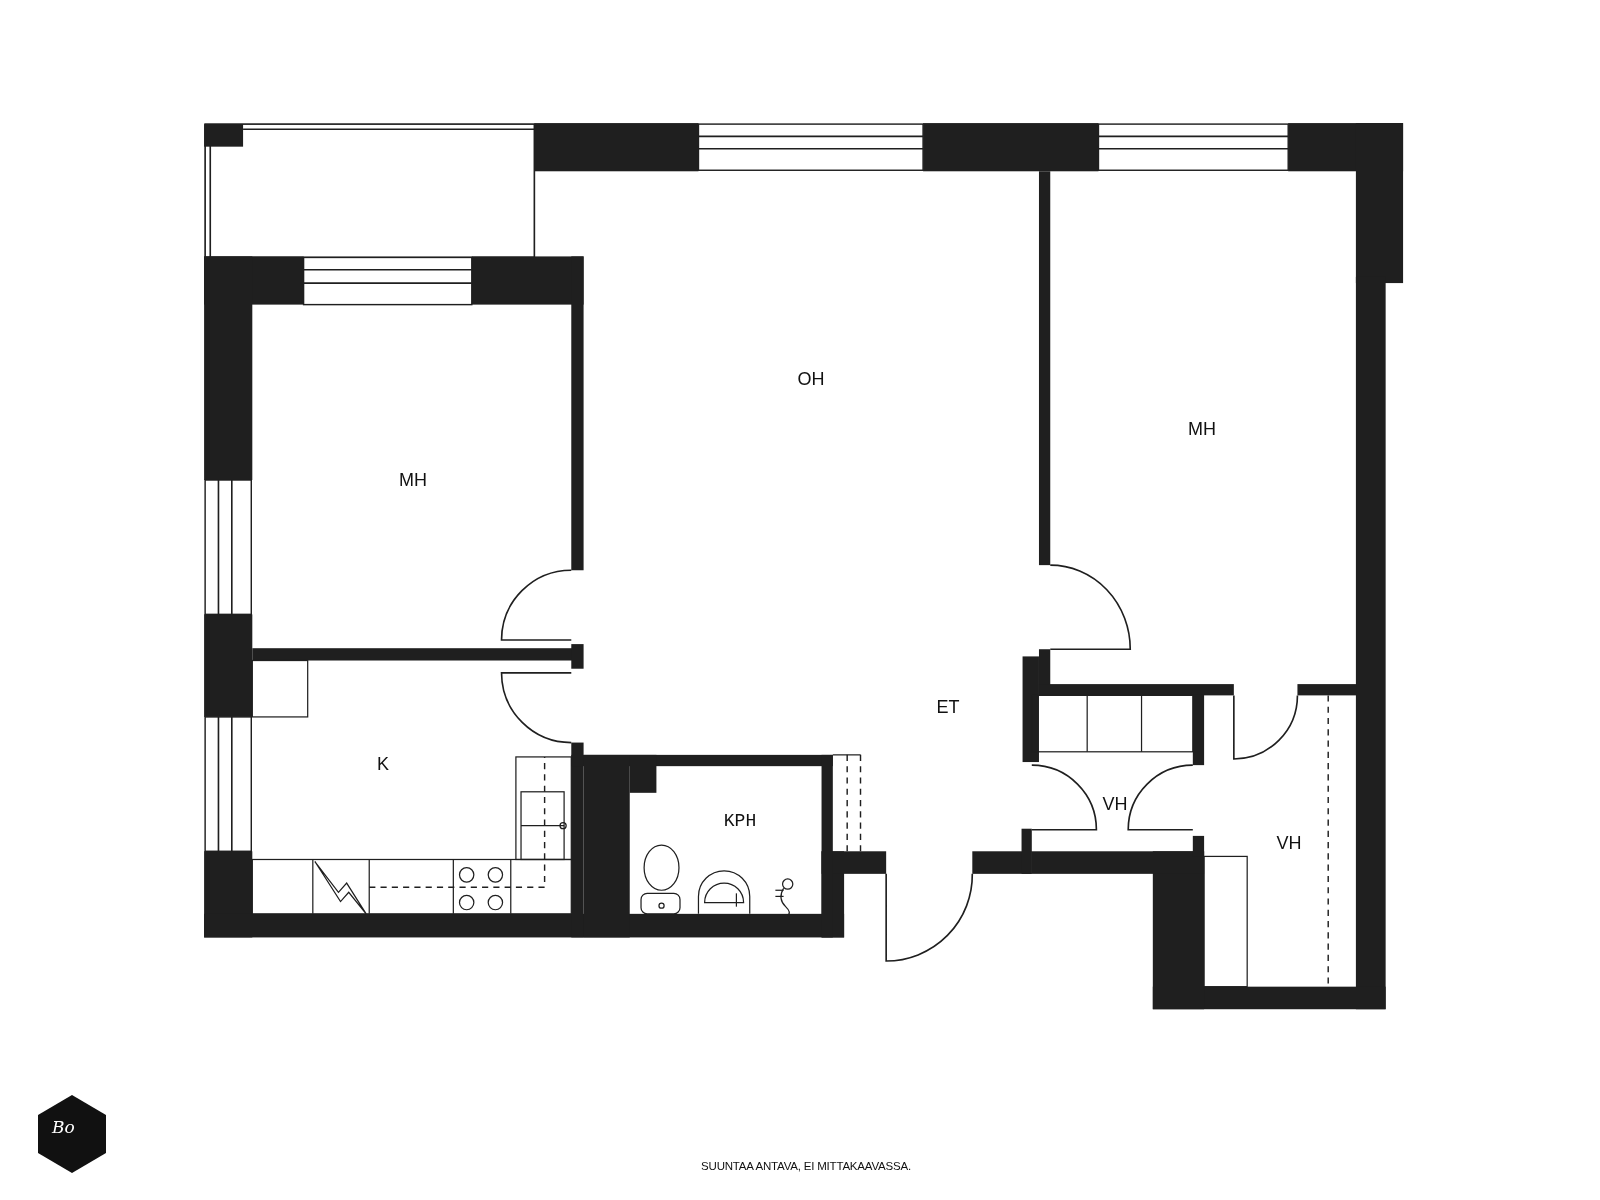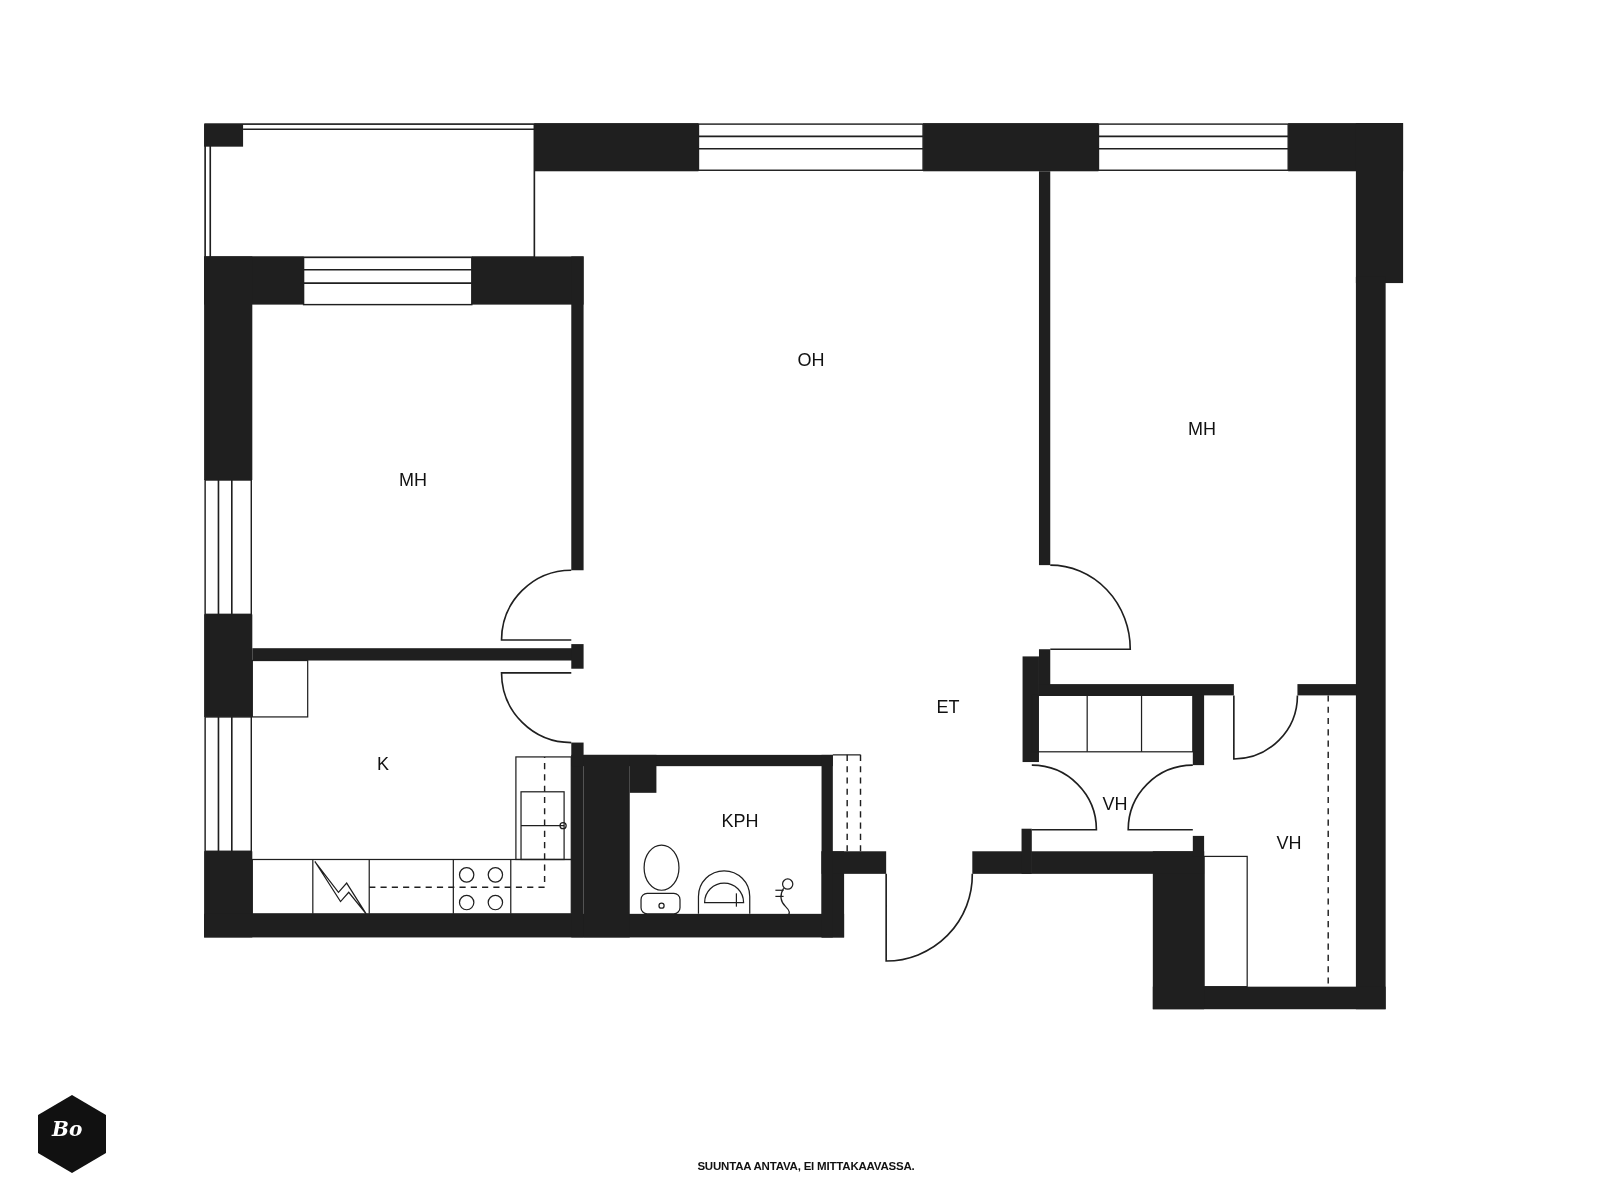--- a/index.html
+++ b/index.html
@@ -4,23 +4,23 @@
 <style>
   html, body { margin:0; padding:0; background:#ffffff; }
   body { width:1600px; height:1200px; position:relative; overflow:hidden; font-family:"Liberation Sans", sans-serif; }
   #plan { position:absolute; left:0; top:0; width:1600px; height:1200px; }
   .wall { fill:#1f1f1f; }
   .line { fill:none; stroke:#1f1f1f; stroke-width:1.6; }
   .thin { fill:none; stroke:#1f1f1f; stroke-width:1.2; }
   .dash { fill:none; stroke:#1f1f1f; stroke-width:1.4; stroke-dasharray:6 5; }
   .win { fill:#ffffff; stroke:#1f1f1f; stroke-width:1.4; }
   .label { position:absolute; font-size:18px; color:#111; transform:translate(-50%,-50%); white-space:nowrap; }
-  .footer { position:absolute; left:806px; top:1166px; font-size:11.5px; color:#111; transform:translate(-50%,-50%); letter-spacing:-0.2px;font-weight:bold; }
+  .footer { position:absolute; left:806px; top:1166px; font-size:11.5px; color:#111; transform:translate(-50%,-50%); letter-spacing:-0.2px; }
   .logo { position:absolute; left:38px; top:1095px; width:68px; height:78px; }
-  .logo-text { position:absolute; left:52px; top:1117px; font-family:"DejaVu Serif", serif; font-style:italic; font-size:20px; color:#fff;font-weight:bold; }
+  .logo-text { position:absolute; left:52px; top:1117px; font-family:"DejaVu Serif", serif; font-style:italic; font-size:17px; color:#fff; }
 </style>
 </head>
 <body>
 
 <svg id="plan" viewBox="0 0 1560 1170" preserveAspectRatio="none" xmlns="http://www.w3.org/2000/svg">
 
   <g>
     <rect class="line" x="200" y="121" width="321" height="130"></rect>
     <line class="line" x1="237" y1="126" x2="521" y2="126"></line>
     <line class="line" x1="205" y1="141" x2="205" y2="251"></line>
@@ -135,26 +135,26 @@
     <path class="thin" d="M681 891 L681 874 A25 25 0 0 1 731 874 L731 891"></path>
     <path class="thin" d="M687 880 A19 19 0 0 1 725 880 Z"></path>
     <line class="thin" x1="718" y1="871" x2="718" y2="884"></line>
     <circle class="thin" cx="768" cy="862" r="5"></circle>
     <path class="thin" d="M764 866 Q758 876 766 884 Q772 890 768 892"></path>
     <line class="thin" x1="756" y1="868" x2="764" y2="868"></line>
     <line class="thin" x1="756" y1="874" x2="764" y2="874"></line>
   </g>
 </svg>
 
-<div class="label" style="left:811px;top:360px;">OH</div>
+<div class="label" style="left:811px;top:379px;">OH</div>
 <div class="label" style="left:413px;top:480px;">MH</div>
 <div class="label" style="left:1202px;top:429px;">MH</div>
 <div class="label" style="left:940px;top:707px;margin-left:8px;">ET</div>
 <div class="label" style="left:383px;top:764px;">K</div>
-<div class="label" style="left:740px;top:821px;">KPH</div>
+<div class="label" style="left:740px;top:821px;font-family:Liberation Mono, monospace;">KPH</div>
 <div class="label" style="left:1115px;top:804px;">VH</div>
 <div class="label" style="left:1289px;top:843px;">VH</div>
 
 <svg class="logo" viewBox="0 0 68 78">
   <polygon points="34,0 68,20 68,58 34,78 0,58 0,20" fill="#111"></polygon>
 </svg>
 <div class="logo-text">Bo</div>
 
 <div class="footer">SUUNTAA ANTAVA, EI MITTAKAAVASSA.</div>
 

